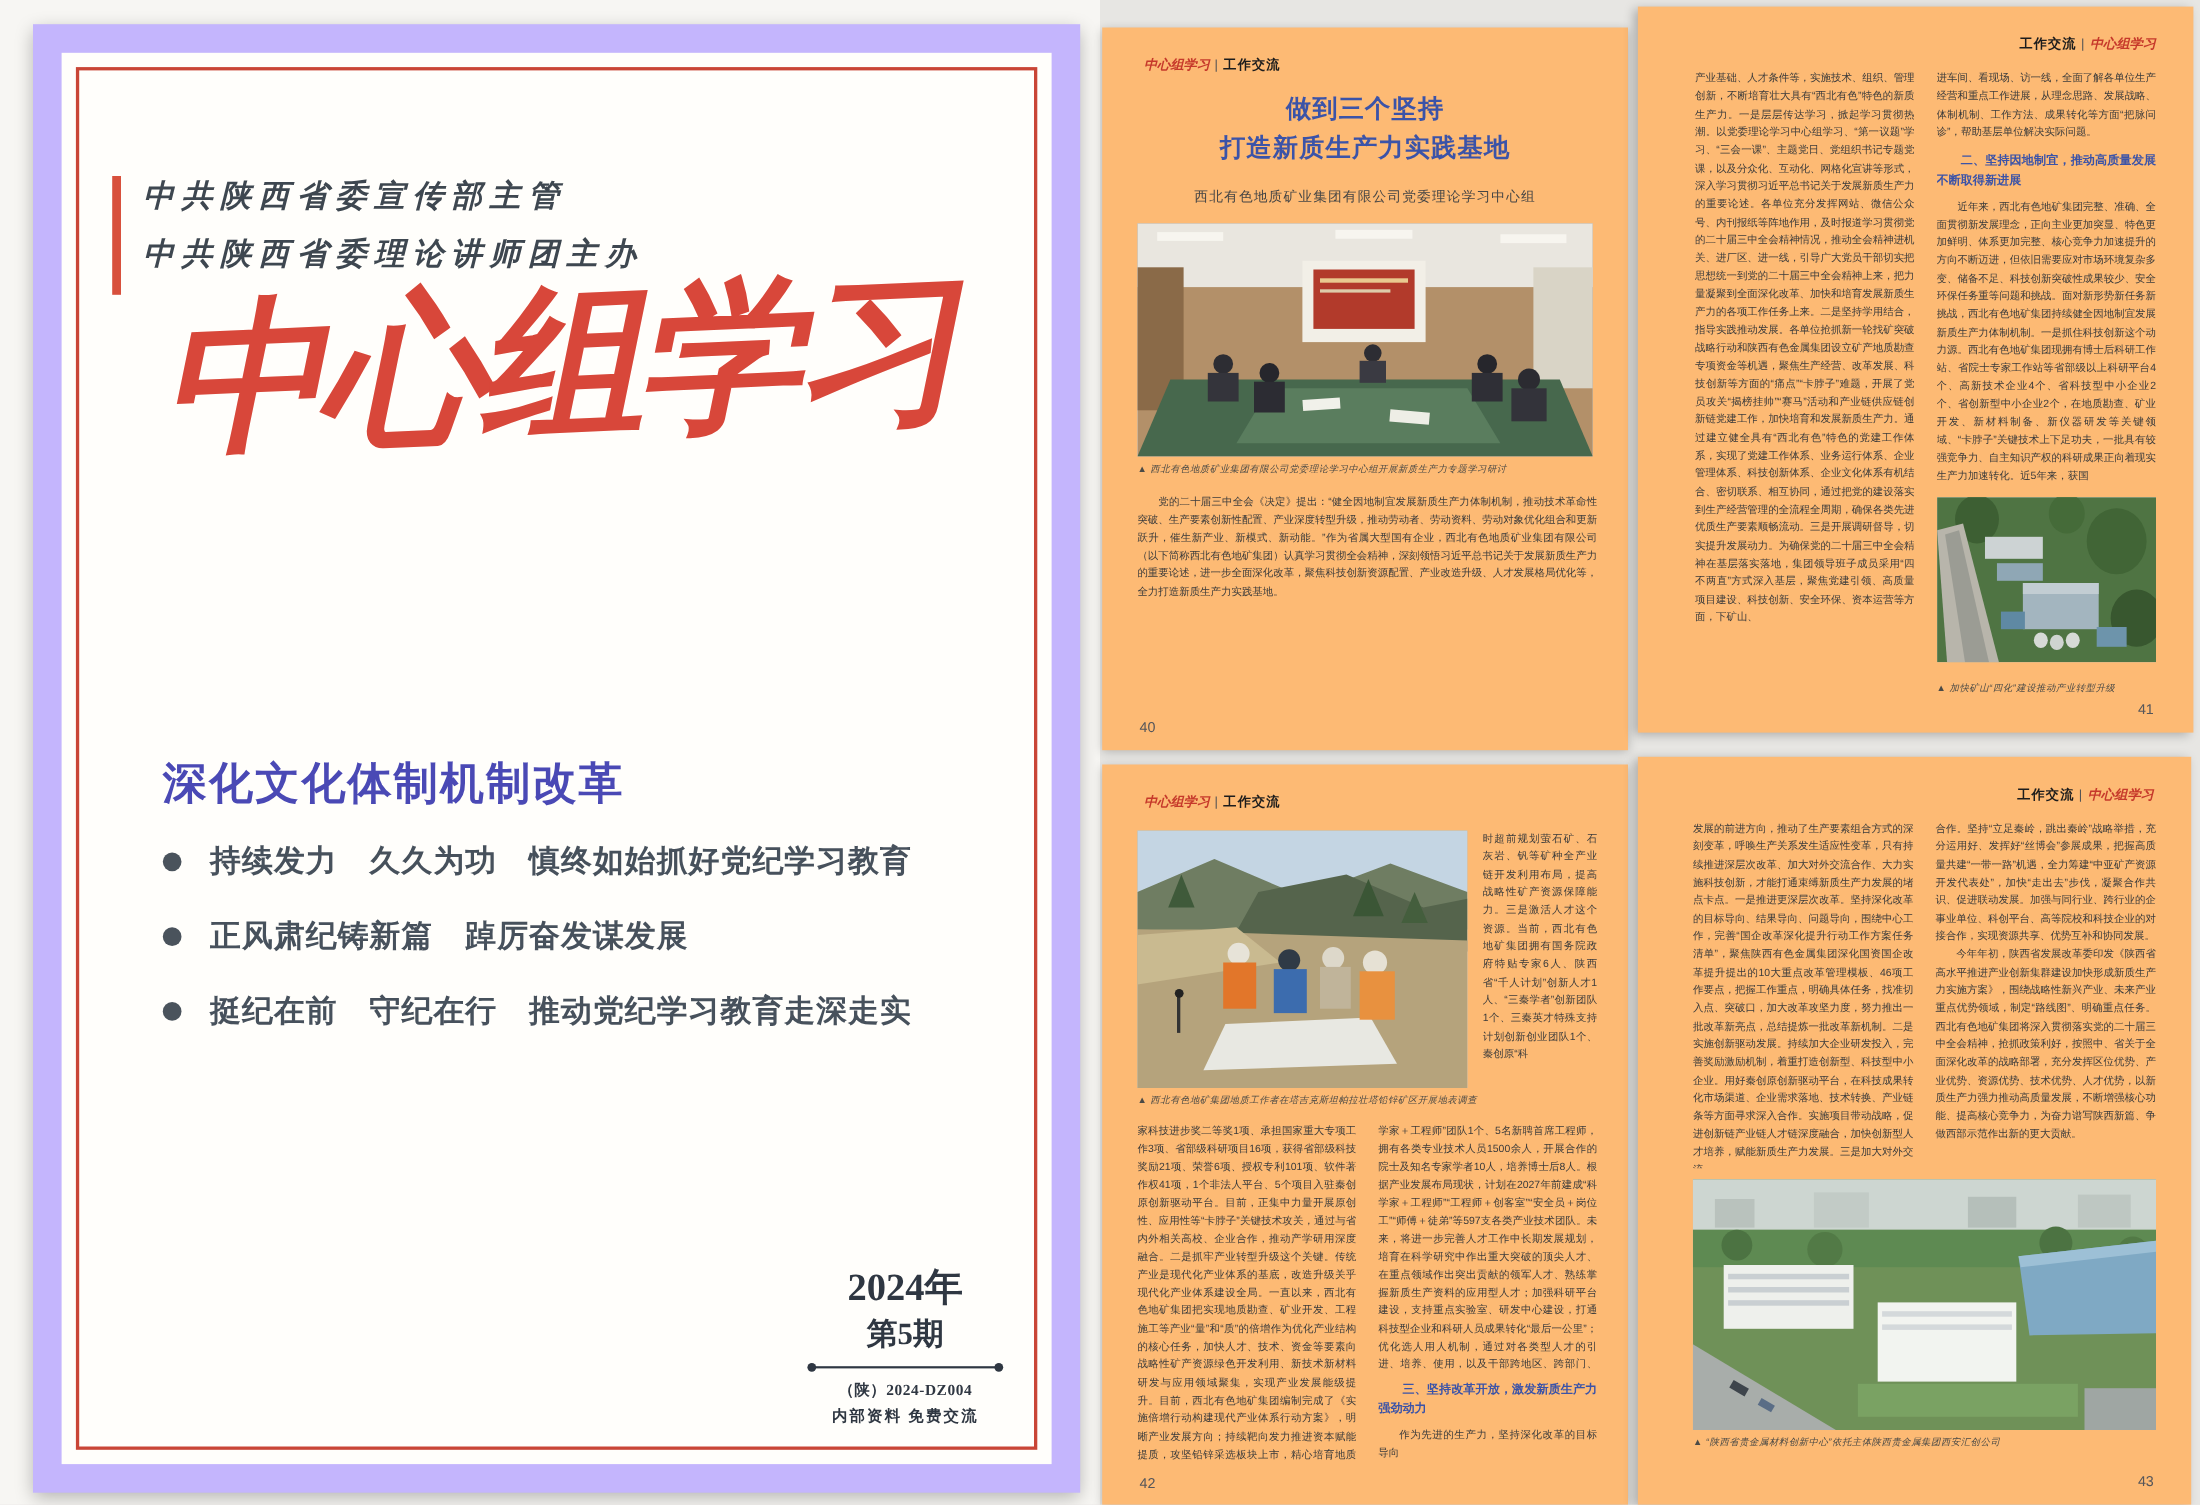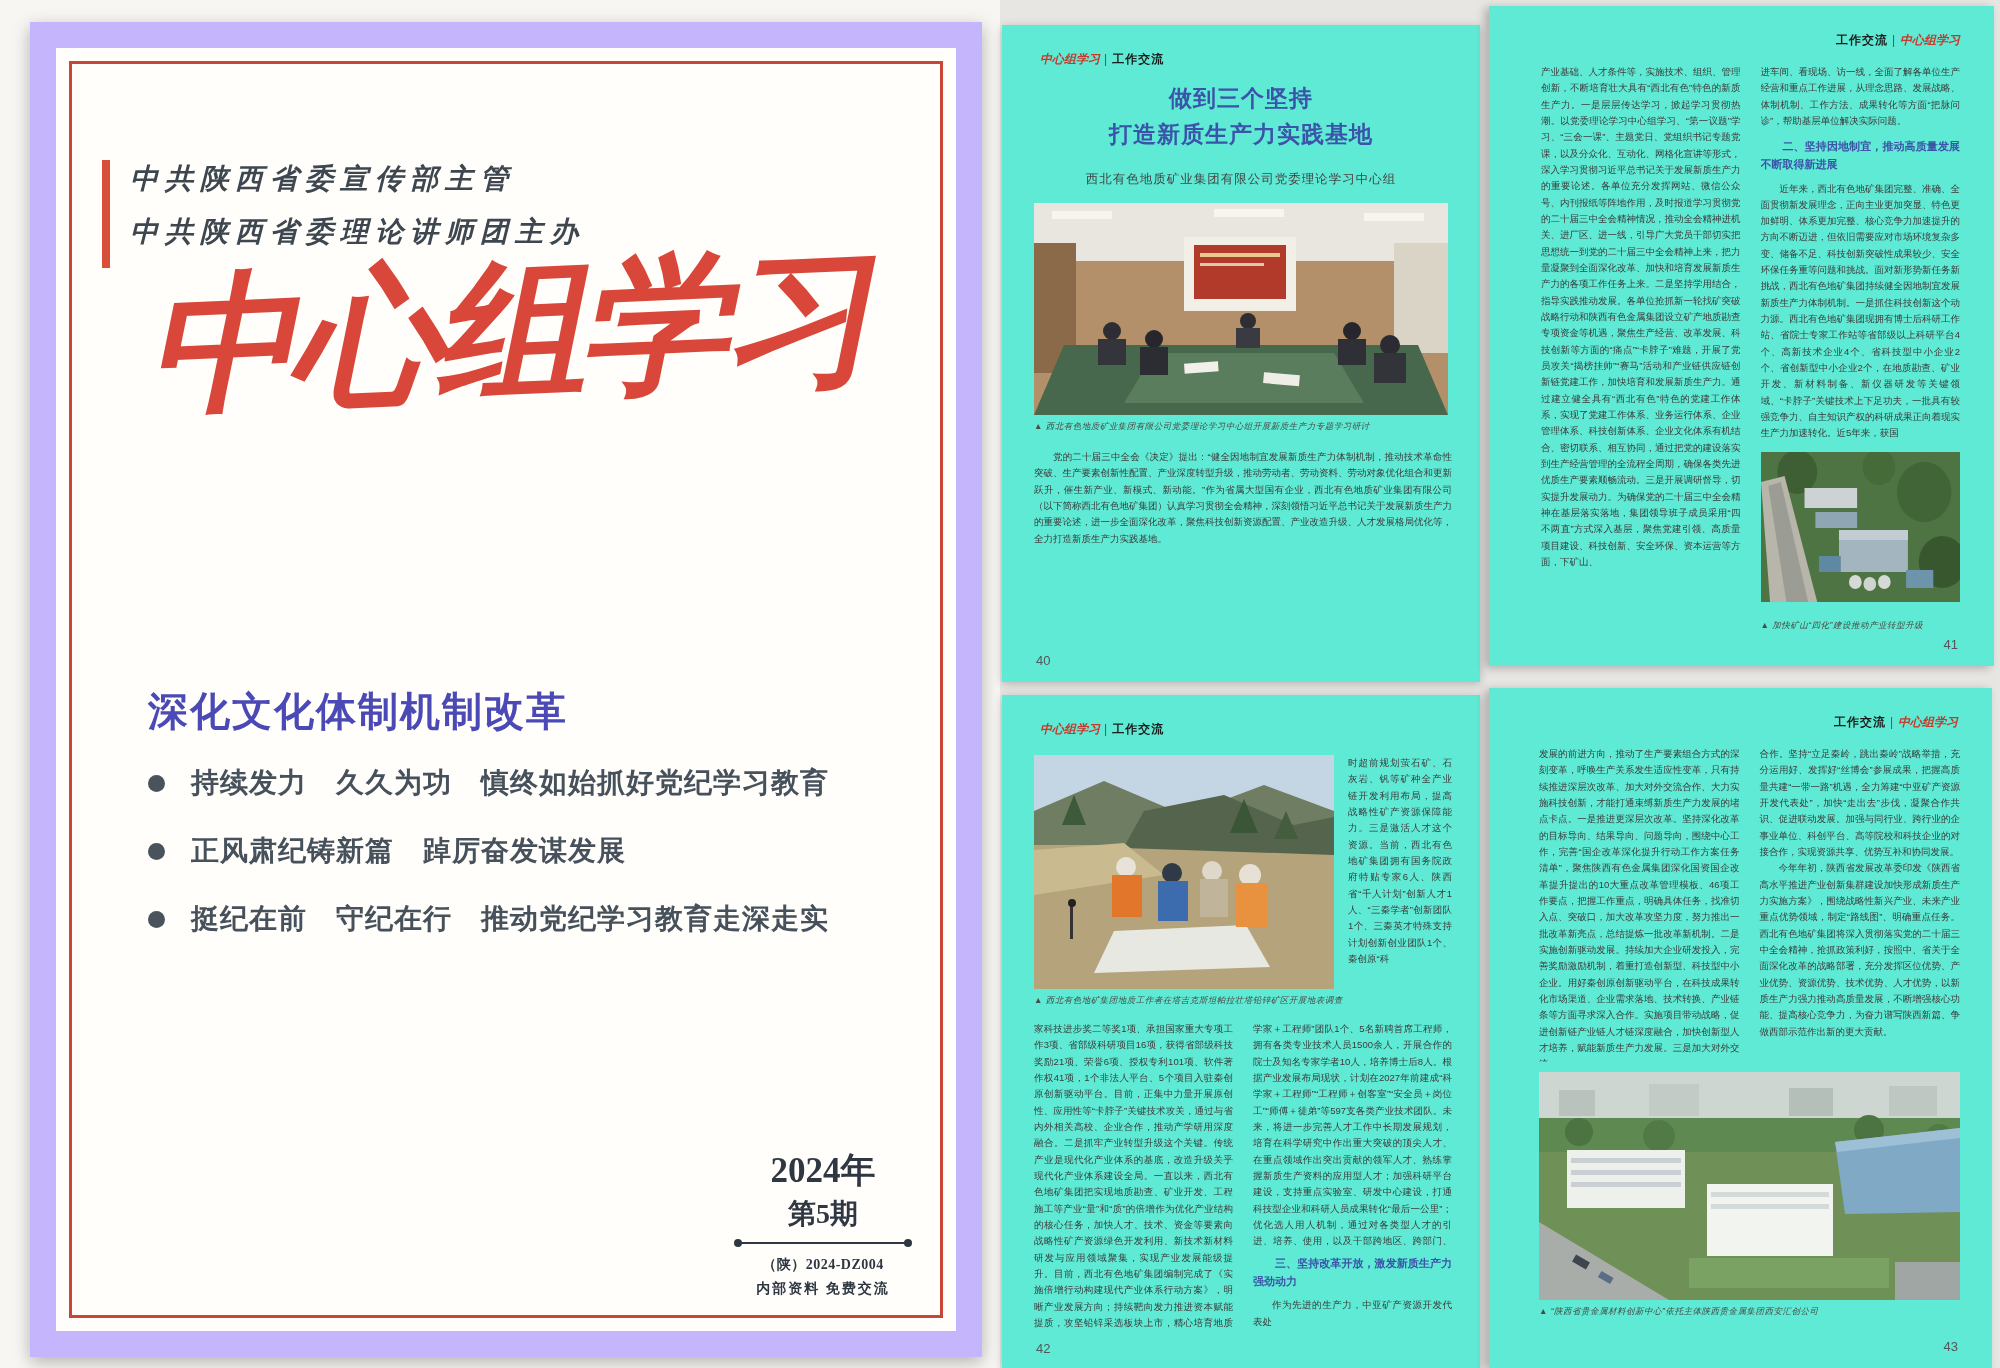--- a/index.html
+++ b/index.html
@@ -23,21 +23,21 @@
   .issue{position:absolute;right:44px;bottom:30px;width:178px;text-align:center;font-family:"Liberation Serif","DejaVu Serif",serif;color:#2f3742}
   .issue .yr{font-size:35px;font-weight:bold;line-height:1.35}
   .issue .no{font-size:28px;font-weight:bold;line-height:1.35}
   .issue .rule{position:relative;height:2px;background:#2f3742;margin:10px 2px 9px}
   .issue .rule::before,.issue .rule::after{content:"";position:absolute;top:-3px;width:8px;height:8px;border-radius:50%;background:#2f3742}
   .issue .rule::before{left:-2px}.issue .rule::after{right:-2px}
   .issue .reg{font-size:14px;font-weight:bold;letter-spacing:.5px;line-height:1.7}
   .issue .dist{font-size:14px;font-weight:bold;letter-spacing:2px;line-height:1.7}
 
   
-  .page{position:absolute;background:#5eead4;box-shadow:0 2px 9px rgba(0,0,0,.22)}
+  .page{position:absolute;background:#fdba74;box-shadow:0 2px 9px rgba(0,0,0,.22)}
   .pg40{left:1002px;top:25px;width:478px;height:657px}
   .pg41{left:1489px;top:6px;width:505px;height:660px;box-shadow:-4px 2px 9px rgba(0,0,0,.25)}
   .pg42{left:1002px;top:695px;width:478px;height:673px}
   .pg43{left:1489px;top:688px;width:503px;height:680px;box-shadow:-4px 2px 9px rgba(0,0,0,.25)}
   .ph-header{position:absolute;top:26px;font-size:12px;font-weight:bold;color:#1c1c1c;letter-spacing:1px;white-space:nowrap}
   .ph-left{left:38px}.ph-right{right:34px}
   .logo-red{color:#c6392b;font-family:"DejaVu Serif","Liberation Serif",serif;font-style:italic;font-weight:bold;font-size:12px;letter-spacing:0}
   .hsep{margin:0 4px;font-weight:normal;color:#555}
   .art-title{position:absolute;left:0;right:0;top:56px;text-align:center;color:#3b53a8;font-weight:bold;font-size:23px;line-height:1.55;letter-spacing:1px}
   .byline{position:absolute;left:0;right:0;top:146px;text-align:center;font-family:"Liberation Serif","DejaVu Serif",serif;font-size:12.5px;color:#454545;letter-spacing:1px}
@@ -209,21 +209,21 @@
   <div class="cap" style="position:absolute;left:32px;top:300px;right:28px">▲ 西北有色地矿集团地质工作者在塔吉克斯坦帕拉壮塔铅锌矿区开展地表调查</div>
   <div class="cols" style="left:32px;right:28px;top:326px;bottom:38px">
     <div class="col">
       <p>家科技进步奖二等奖1项、承担国家重大专项工作3项、省部级科研项目16项，获得省部级科技奖励21项、荣誉6项、授权专利101项、软件著作权41项，1个非法人平台、5个项目入驻秦创原创新驱动平台。目前，正集中力量开展原创性、应用性等“卡脖子”关键技术攻关，通过与省内外相关高校、企业合作，推动产学研用深度融合。二是抓牢产业转型升级这个关键。传统产业是现代化产业体系的基底，改造升级关乎现代化产业体系建设全局。一直以来，西北有色地矿集团把实现地质勘查、矿业开发、工程施工等产业“量”和“质”的倍增作为优化产业结构的核心任务，加快人才、技术、资金等要素向战略性矿产资源绿色开发利用、新技术新材料研发与应用领域聚集，实现产业发展能级提升。目前，西北有色地矿集团编制完成了《实施倍增行动构建现代产业体系行动方案》，明晰产业发展方向；持续靶向发力推进资本赋能提质，攻坚铅锌采选板块上市，精心培育地质科技、文物保护板块上市；抢抓新一轮找矿突破战略行动机遇，加大理论探索与新方法应用推动矿山增储上产，注重全过程生态保护和文明作业；加快战略性矿产资源勘查并购开发、矿山“四化”建设等重点项目落地见效，同</p>
     </div>
     <div class="col flexcol">
       <div class="grow">
         <p>学家＋工程师”团队1个、5名新聘首席工程师，拥有各类专业技术人员1500余人，开展合作的院士及知名专家学者10人，培养博士后8人。根据产业发展布局现状，计划在2027年前建成“科学家＋工程师”“工程师＋创客室”“安全员＋岗位工”“师傅＋徒弟”等597支各类产业技术团队。未来，将进一步完善人才工作中长期发展规划，培育在科学研究中作出重大突破的顶尖人才、在重点领域作出突出贡献的领军人才、熟练掌握新质生产资料的应用型人才；加强科研平台建设，支持重点实验室、研发中心建设，打通科技型企业和科研人员成果转化“最后一公里”；优化选人用人机制，通过对各类型人才的引进、培养、使用，以及干部跨地区、跨部门、跨条块交流任职，持续推进“三个人才库”建设，为人才资源供给生产力要素创新性配置奠定了扎实基础；深化人才体制机制改革，加快形成更加有利于人尽其才的用人机制、各展其能的专项薪酬激励机制、脱颖而出的竞争机制。</p>
       </div>
       <div class="sec-head">三、坚持改革开放，激发新质生产力强劲动力</div>
-      <p class="ind" style="flex:0 0 auto">作为先进的生产力，中亚矿产资源开发代表处</p>
+      <p class="ind" style="flex:0 0 auto">作为先进的生产力，坚持深化改革的目标导向</p>
     </div>
   </div>
   <div class="pgnum" style="left:34px;bottom:12px">42</div>
 </div>
 
 <div class="page pg43">
   <div class="ph-header ph-right">
     <span>工作交流</span><span class="hsep">|</span><span class="logo-red">中心组学习</span>
   </div>
   <div class="cols" style="left:50px;right:32px;top:58px;height:316px">

